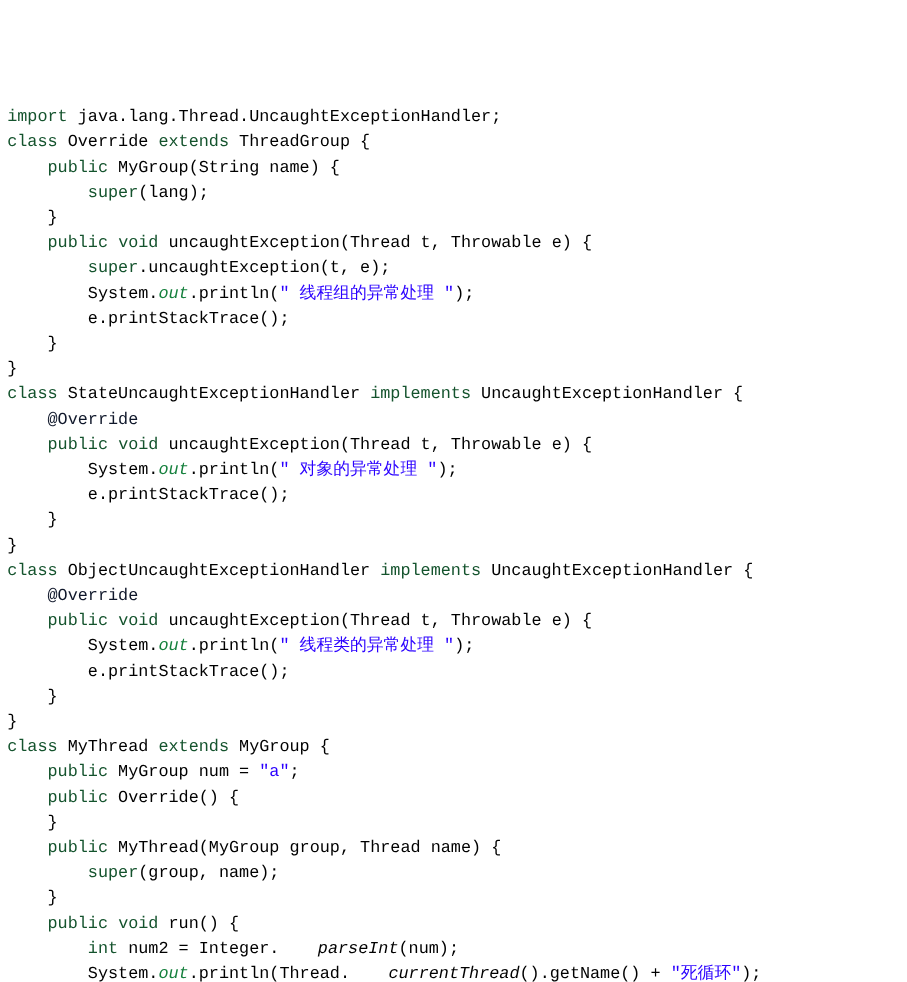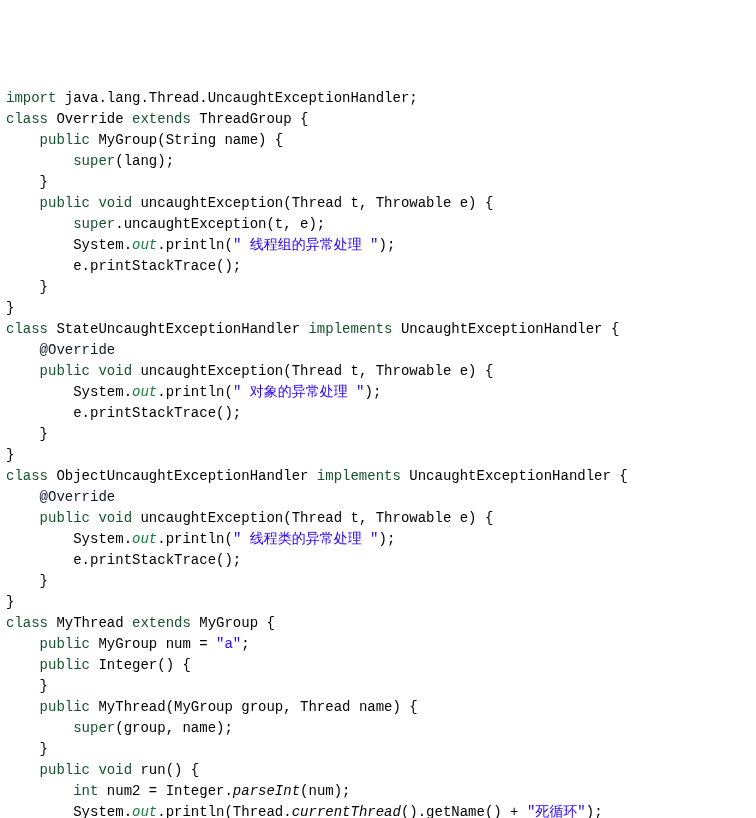--- a/index.html
+++ b/index.html
@@ -12,21 +12,21 @@
     color: #000000;
     white-space: pre;
     position: relative;
     width: 756px;
     box-sizing: border-box;
   }
   .kw  { color: #14532d; font-weight: normal; }
   .ann { color: #0f172a; }
   .str { color: #2a00ff; }
   .sti { color: #15803d; font-style: italic; }
-  .mth { font-style: italic; }
+  .mth { font-style: italic; margin-left: 32px; }
 </style>
 </head>
 <body>
 
 
 
 <div><span class="kw">import</span><span> java.lang.Thread.UncaughtExceptionHandler;</span>
 <span class="kw">class</span><span> Override </span><span class="kw">extends</span><span> ThreadGroup {</span>
     <span class="kw">public</span><span> MyGroup(String name) {</span>
         <span class="kw">super</span><span>(lang);</span>
@@ -46,21 +46,21 @@
 <span>}</span>
 <span class="kw">class</span><span> ObjectUncaughtExceptionHandler </span><span class="kw">implements</span><span> UncaughtExceptionHandler {</span>
     <span class="ann">@Override</span>
     <span class="kw">public</span><span> </span><span class="kw">void</span><span> uncaughtException(Thread t, Throwable e) {</span>
         <span>System.</span><span class="sti">out</span><span>.println(</span><span class="str">" 线程类的异常处理 "</span><span>);</span>
         <span>e.printStackTrace();</span>
     <span>}</span>
 <span>}</span>
 <span class="kw">class</span><span> MyThread </span><span class="kw">extends</span><span> MyGroup {</span>
     <span class="kw">public</span><span> MyGroup num = </span><span class="str">"a"</span><span>;</span>
-    <span class="kw">public</span><span> Integer() {</span>
+    <span class="kw">public</span><span> Override() {</span>
     <span>}</span>
     <span class="kw">public</span><span> MyThread(MyGroup group, Thread name) {</span>
         <span class="kw">super</span><span>(group, name);</span>
     <span>}</span>
     <span class="kw">public</span><span> </span><span class="kw">void</span><span> run() {</span>
         <span class="kw">int</span><span> num2 = Integer.</span><span class="mth">parseInt</span><span>(num);</span>
         <span>System.</span><span class="sti">out</span><span>.println(Thread.</span><span class="mth">currentThread</span><span>().getName() + </span><span class="str">"死循环"</span><span>);</span>
     
 </div>
 

